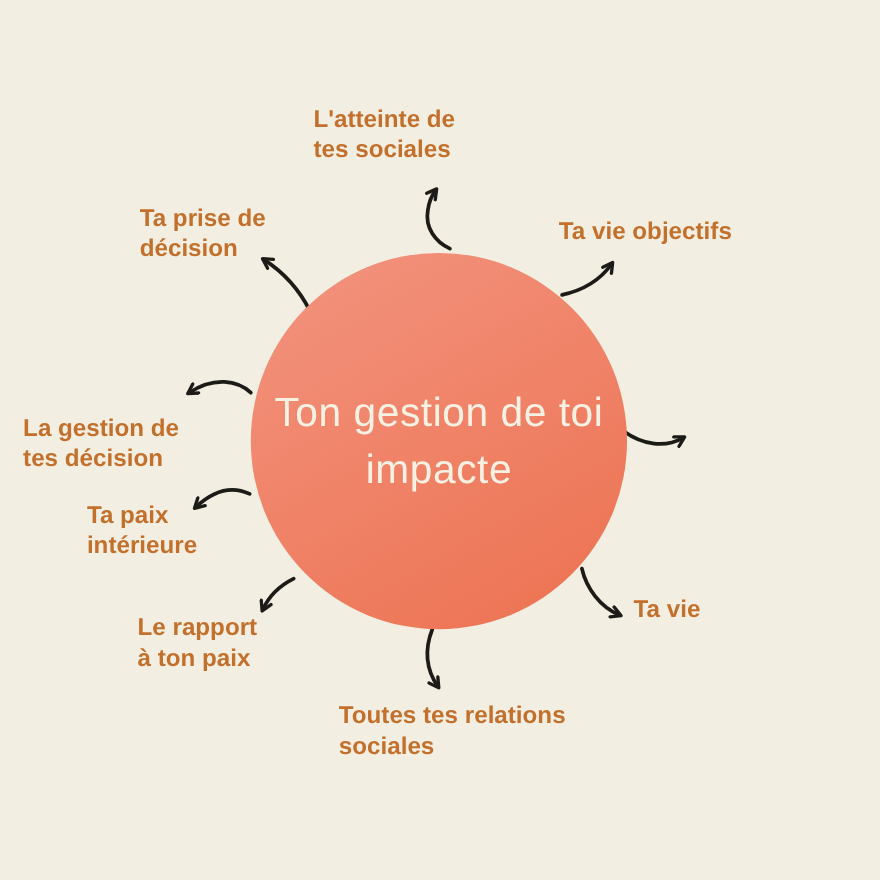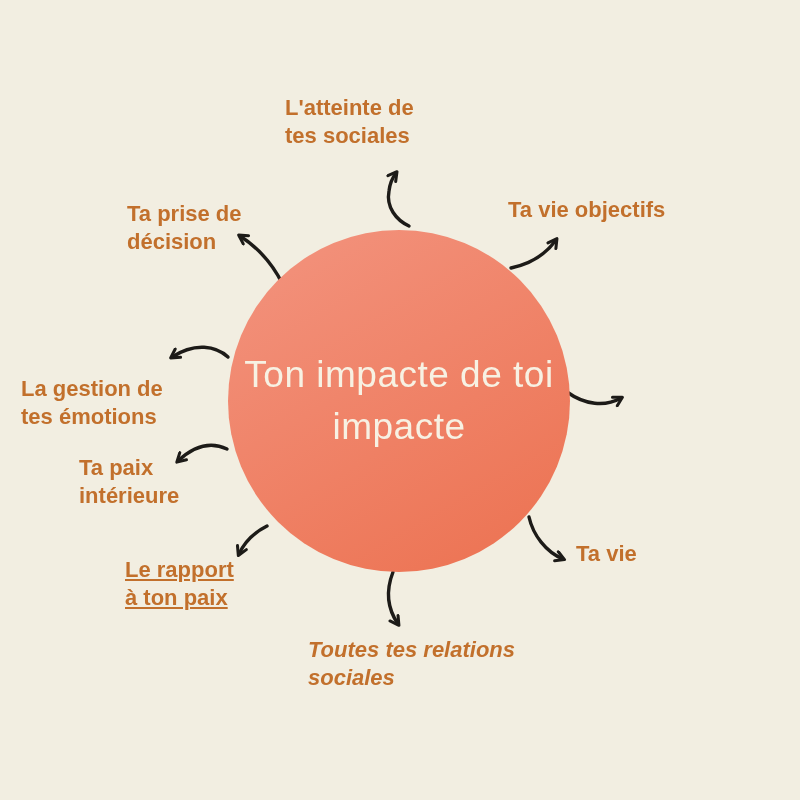--- a/index.html
+++ b/index.html
@@ -64,25 +64,25 @@
     font-size: 22px;
     font-weight: 700;
     line-height: 28px;
     white-space: nowrap;
   }
   .label span { display: block; }
   .lbl-objectifs       { left: 285px; top: 94px;  width: 220px; text-align: left; }
   .lbl-amoureuse       { left: 508px; top: 196px; }
   .lbl-echec           { left: 630px; top: 368px; }
   .lbl-professionnelle { left: 576px; top: 540px; }
-  .lbl-relations       { left: 308px; top: 636px; font-style: italic; }
-  .lbl-corps           { left: 125px; top: 556px; text-decoration: underline; }
+  .lbl-relations       { left: 308px; top: 636px; }
+  .lbl-corps           { left: 125px; top: 556px; }
   .lbl-paix            { left: 79px;  top: 454px; }
   .lbl-emotions        { left: 21px;  top: 339px; margin-top: 36px; }
-  .lbl-decision        { left: 127px; top: 200px; }
+  .lbl-decision        { left: 127px; top: 184px; }
 </style>
 </head>
 <body>
 
 <div class="canvas">
 
   <svg class="arrows" viewBox="0 0 800 800" xmlns="http://www.w3.org/2000/svg">
     <defs>
       <marker id="ah" viewBox="0 0 12 12" refX="8.5" refY="6" markerWidth="13" markerHeight="13" orient="auto" markerUnits="userSpaceOnUse">
         <path d="M2,1.5 L10,6 L2,10.5" fill="none" stroke="var(--arrow)" stroke-width="2.8" stroke-linecap="round" stroke-linejoin="round"></path>
@@ -93,21 +93,21 @@
     <path class="arrow" d="M 567,392 C 585,405 605,407 621,398" marker-end="url(#ah)"></path>
     <path class="arrow" d="M 529,517 C 533,535 546,552 563,559" marker-end="url(#ah)"></path>
     <path class="arrow" d="M 393,572 C 386,590 387,608 398,624" marker-end="url(#ah)"></path>
     <path class="arrow" d="M 267,526 C 253,533 244,543 239,554" marker-end="url(#ah)"></path>
     <path class="arrow" d="M 227,449 C 210,441 194,446 178,461" marker-end="url(#ah)"></path>
     <path class="arrow" d="M 228,357 C 216,346 195,342 172,357" marker-end="url(#ah)"></path>
     <path class="arrow" d="M 282,283 C 272,263 257,247 240,236" marker-end="url(#ah)"></path>
   </svg>
 
   <div class="circle">
-    <span class="circle-line">Ton impacte de toi</span>
+    <span class="circle-line">Ton gestion de toi</span>
     <span class="circle-line">impacte</span>
   </div>
 
   <div class="label lbl-objectifs">
     <span>L'atteinte de</span>
     <span>tes sociales</span>
   </div>
 
   <div class="label lbl-amoureuse">
     <span>Ta vie objectifs</span>
@@ -128,21 +128,21 @@
     <span>à ton paix</span>
   </div>
 
   <div class="label lbl-paix">
     <span>Ta paix</span>
     <span>intérieure</span>
   </div>
 
   <div class="label lbl-emotions">
     <span>La gestion de</span>
-    <span>tes émotions</span>
+    <span>tes décision</span>
   </div>
 
   <div class="label lbl-decision">
     <span>Ta prise de</span>
     <span>décision</span>
   </div>
 
 </div>
 
 </body></html>

